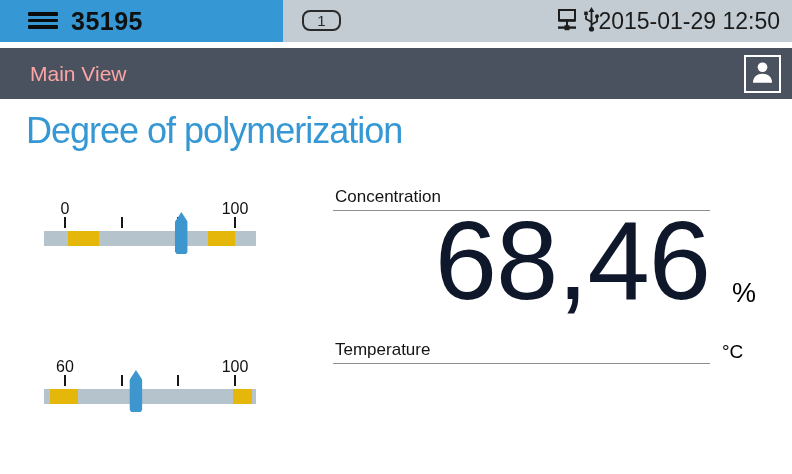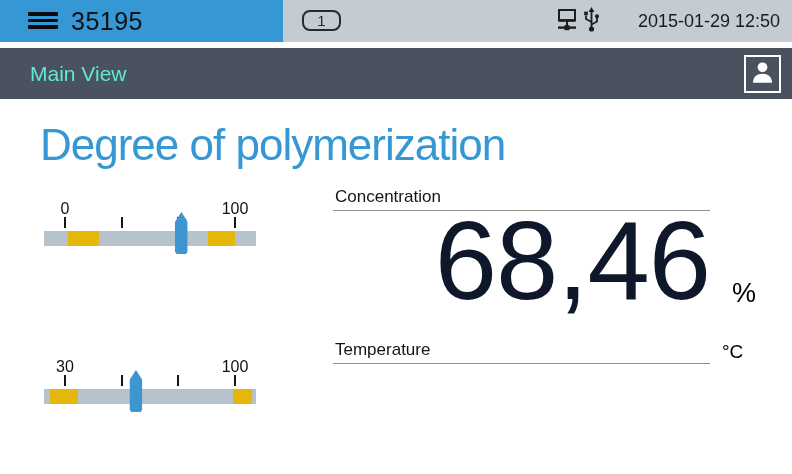--- a/index.html
+++ b/index.html
@@ -5,41 +5,41 @@
   html,body{margin:0;padding:0;background:#e8e8e8;}
   .screen{
     position:relative;width:792px;height:474px;overflow:hidden;background:#ffffff;
     font-family:"Liberation Sans","DejaVu Sans",sans-serif;color:#141414;
   }
   
   .statusbar{position:absolute;left:0;top:0;width:792px;height:42px;background:var(--status-gray,#c3ccd2);}
   .status-blue{position:absolute;left:0;top:0;width:283px;height:42px;background:var(--accent-blue,#3598d4);}
   .menu-icon{position:absolute;left:28px;top:12px;width:30px;cursor:pointer;}
   .menu-icon i{display:block;height:3.5px;background:#0c0c0c;border-radius:1px;margin-bottom:3.2px;}
-  .device-id{position:absolute;left:71px;top:0;line-height:42px;font-size:25px;font-weight:normal;color:#101010;letter-spacing:.5px;text-align:center;}
+  .device-id{position:absolute;left:71px;top:0;line-height:42px;font-size:25px;font-weight:bold;color:#101010;letter-spacing:.5px;text-align:center;}
   .screen-badge{
     position:absolute;left:302px;top:10px;width:39px;height:21px;box-sizing:border-box;
     border:2px solid #2a2a2a;border-radius:8px;color:#2a2a2a;
     font-size:15px;line-height:17px;text-align:center;background:transparent;cursor:pointer;
   }
   .net-icon{position:absolute;left:556px;top:8px;}
   .usb-icon{position:absolute;left:583px;top:7px;}
-  .datetime{position:absolute;right:12px;top:0;line-height:43px;font-size:18px;color:#1b1b1b;}
+  .datetime{position:absolute;right:12px;top:0;line-height:43px;font-size:23px;color:#1b1b1b;}
   
   .navbar{position:absolute;left:0;top:48px;width:792px;height:51px;background:var(--nav-dark,#4a5260);}
-  .nav-title{position:absolute;left:30px;top:0;line-height:51px;font-size:21px;color:#5eead4;text-align:center;}
+  .nav-title{position:absolute;left:30px;top:0;line-height:51px;font-size:21px;color:#fca5a5;text-align:center;}
   .user-btn{
     position:absolute;left:744px;top:7px;width:37px;height:38px;box-sizing:border-box;
     border:2px solid #ffffff;background:transparent;padding:0;cursor:pointer;
     display:flex;align-items:center;justify-content:center;
   }
   
   .page-title{
-    position:absolute;left:24px;top:101px;margin:16px;font-weight:400;
-    font-size:44px;line-height:56px;letter-spacing:-1px;color:var(--title-blue,#3598d4);white-space:nowrap;
+    position:absolute;left:24px;top:101px;margin:2px;font-weight:400;
+    font-size:36px;line-height:56px;letter-spacing:-1px;color:var(--title-blue,#3598d4);white-space:nowrap;
   }
   
   .gauge{position:absolute;left:44px;width:212px;height:56px;}
   .gauge .gmin,.gauge .gmax{position:absolute;top:0;transform:translateX(-50%);font-size:16px;color:#101010;}
   .gauge .gmin{left:21px;}
   .gauge .gmax{left:191px;}
   .gauge .ticks{position:absolute;inset:0;}
   .gauge .ticks i{position:absolute;top:17px;width:2px;height:11px;background:#161616;transform:translateX(-50%);}
   .gauge .track{position:absolute;left:0;top:31px;width:212px;height:15px;background:var(--gauge-track,#b5c3cc);overflow:hidden;}
   .gauge .zone{position:absolute;top:0;bottom:0;background:var(--warn-yellow,#e5b70a);}
@@ -122,21 +122,21 @@
         <i style="left: 191px;"></i>
       </div>
     <div class="track">
         <i class="zone" style="left: 24.4px; width: 30.6px;"></i>
         <i class="zone" style="left: 163.8px; width: 27.2px;"></i>
       </div>
     <div class="pointer" style="left: 137.382px;"></div>
   </div>
 
   <div class="gauge" style="top:358px">
-    <span class="gmin">30</span>
+    <span class="gmin">60</span>
     <span class="gmax">100</span>
     <div class="ticks">
         <i style="left: 21px;"></i>
         <i style="left: 77.6667px;"></i>
         <i style="left: 134.333px;"></i>
         <i style="left: 191px;"></i>
       </div>
     <div class="track">
         <i class="zone" style="left: 5.88889px; width: 28.3333px;"></i>
         <i class="zone" style="left: 189.111px; width: 18.8889px;"></i>

